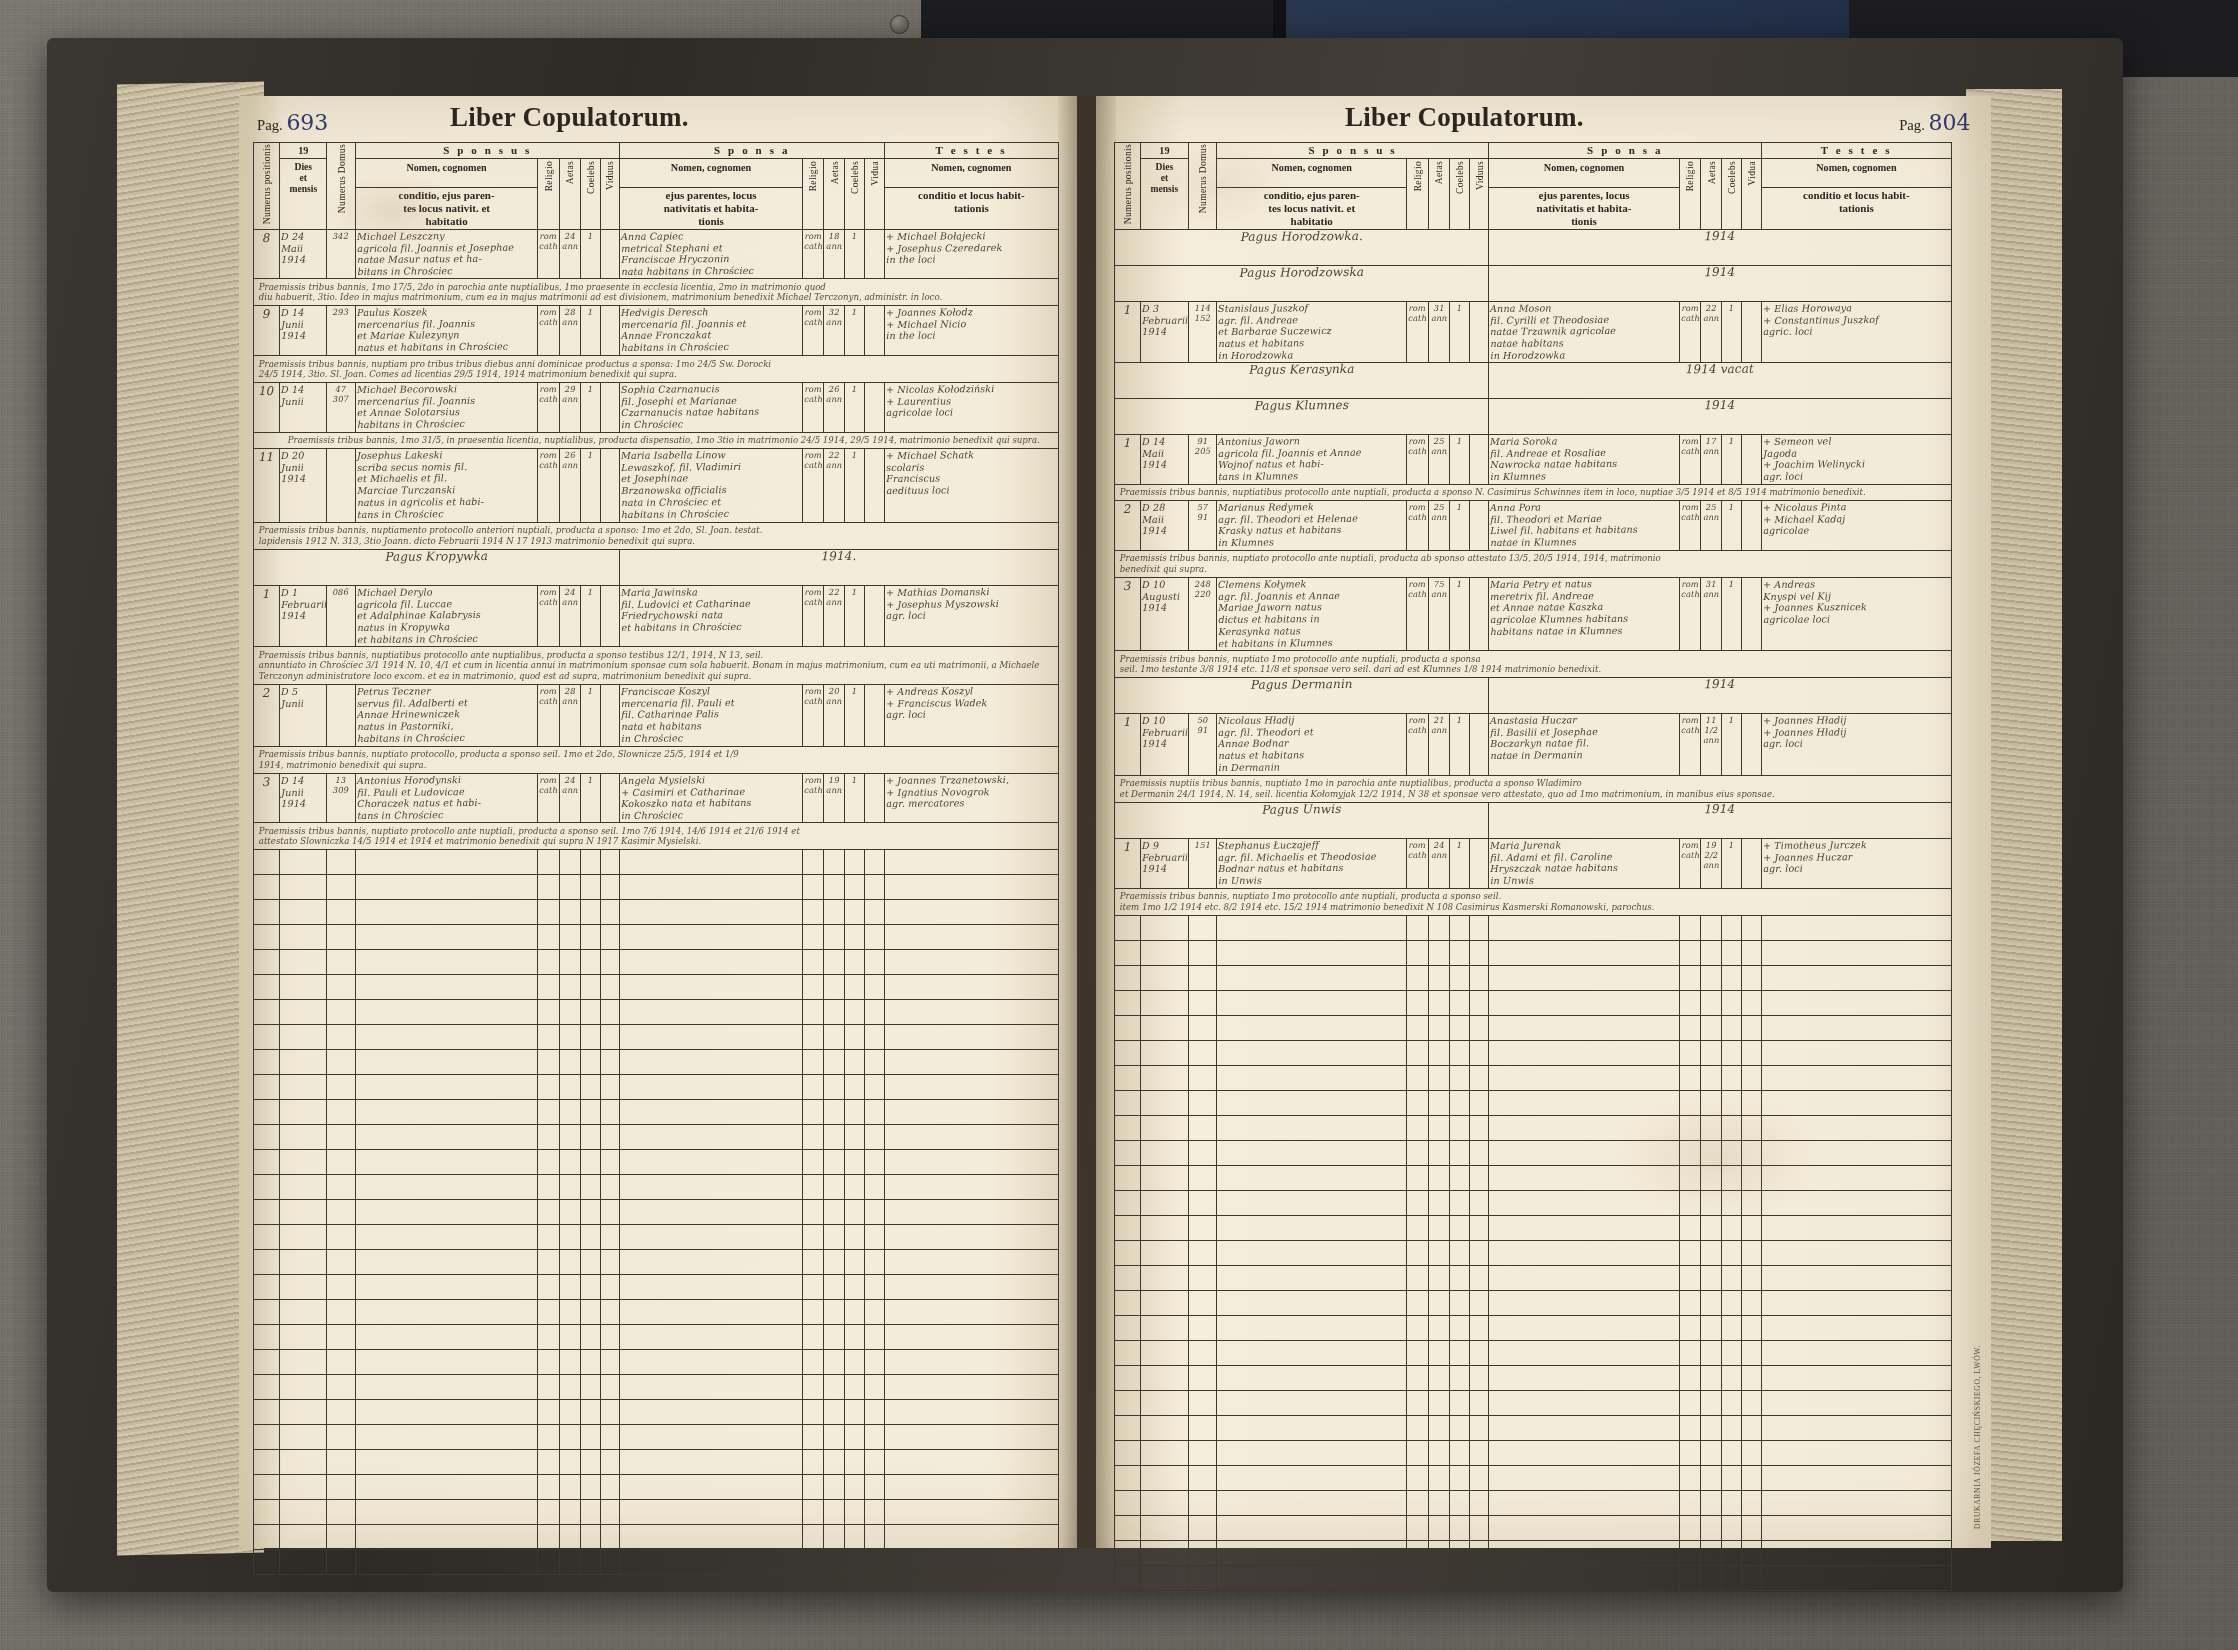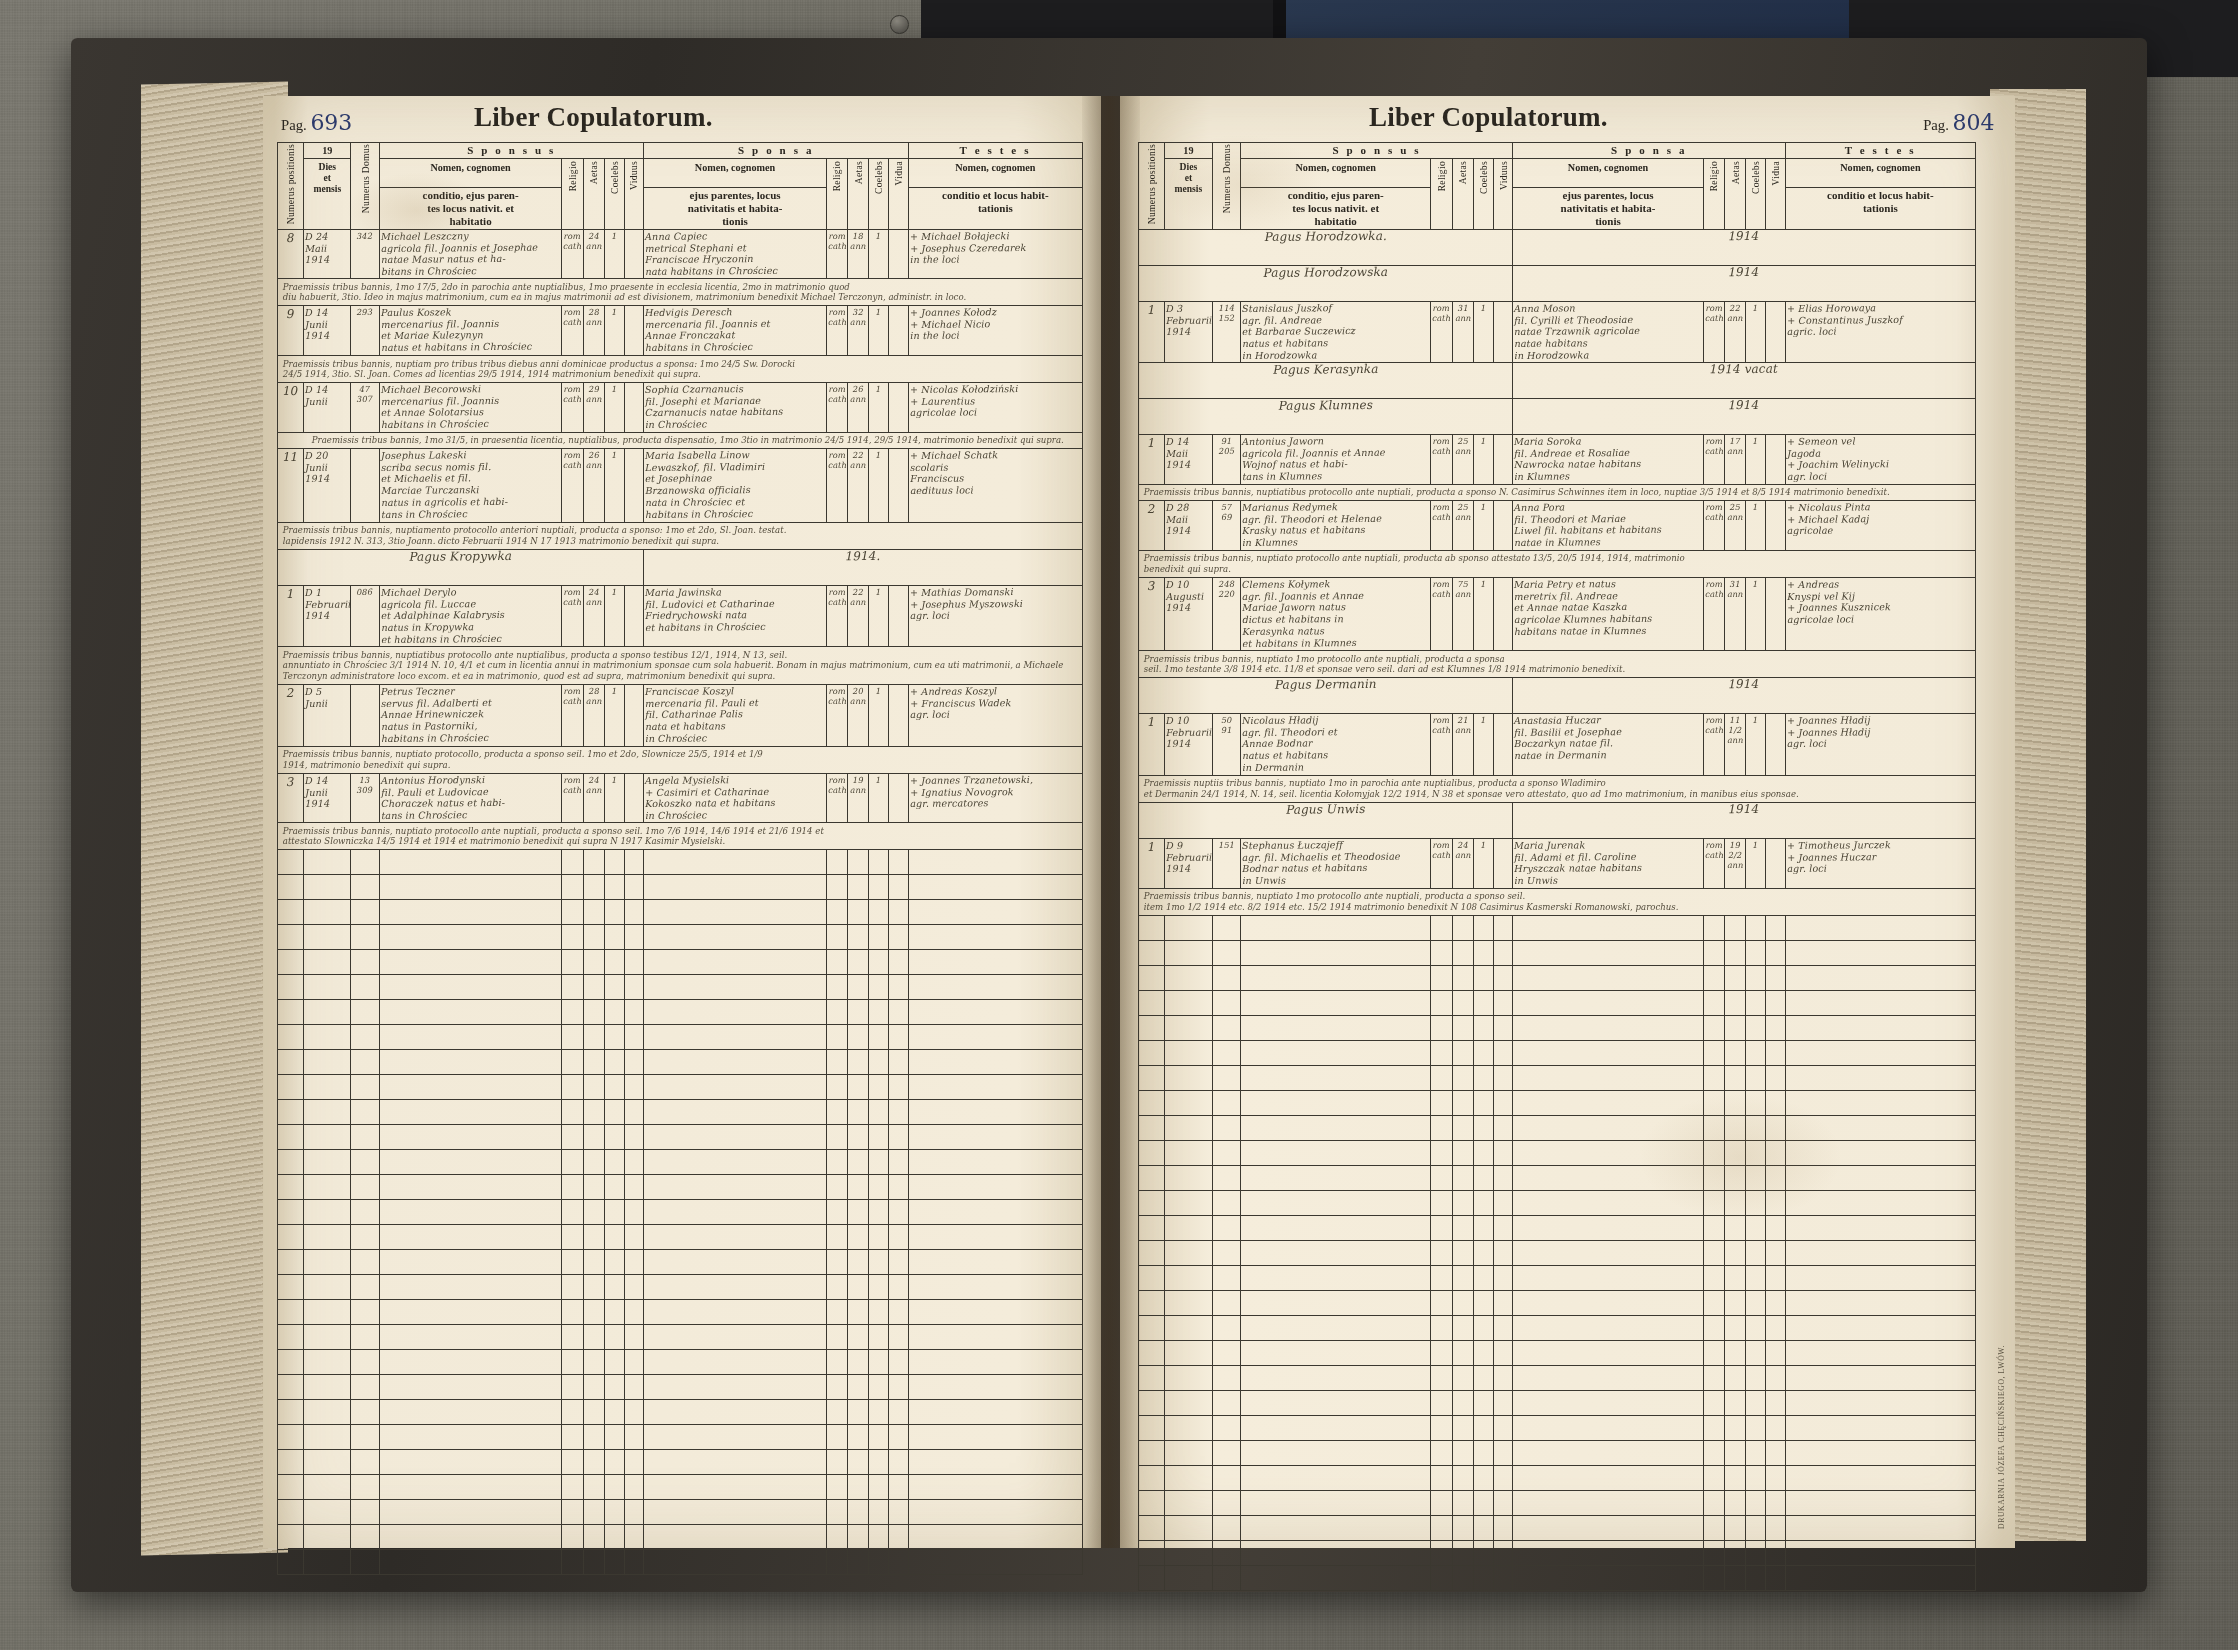--- a/index.html
+++ b/index.html
@@ -16,21 +16,21 @@
       repeating-linear-gradient(90deg, rgba(255,255,255,.018) 0 1.3px, rgba(0,0,0,.018) 1.3px 2.6px);
     opacity:.9;}
   .darktop{position:absolute;left:921px;top:0;width:1318px;height:77px;background:#1d1d1f;}
   .darktop2{position:absolute;left:1273px;top:0;width:576px;height:61px;background:#121214;}
   .blueblock{position:absolute;left:1286px;top:0;width:563px;height:192px;
     background:linear-gradient(160deg,#2b3a52,#22304a 60%,#1b2639);opacity:.95;}
   .knob{position:absolute;left:890px;top:15.4px;width:16.6px;height:16.6px;border-radius:50%;
     background:radial-gradient(circle at 35% 30%,#8d8a81,#4c4a44);border:1.3px solid #3a3833;}
 
   
-  #book{position:absolute;left:71px;top:38px;width:1916px;height:1554px;}
+  #book{position:absolute;left:47px;top:38px;width:1916px;height:1554px;}
   .cover{position:absolute;left:0;top:0;width:2076px;height:1554px;
     background:linear-gradient(100deg,#3a3631 0%,#2e2b27 25%,#433e37 60%,#2b2824 100%);
     border-radius:6.4px;box-shadow:0 11.5px 38px rgba(0,0,0,.55);}
   .edgeL{position:absolute;left:70px;top:45px;width:147px;height:1471px;
     background:repeating-linear-gradient(172deg,#d9cdb4 0 2.6px,#b9ab8f 2.6px 4.5px,#cfc2a6 4.5px 7px);
     transform:skewY(-1.2deg);opacity:.95;}
   .edgeR{position:absolute;left:1919px;top:51px;width:96px;height:1452px;
     background:repeating-linear-gradient(186deg,#d6caaf 0 2.6px,#b6a88c 2.6px 4.5px,#cdbfa3 4.5px 7px);
     opacity:.95;}
 
@@ -1305,21 +1305,21 @@
                 <td>
                   <div class="hw b" style="text-align: center;">2</div>
                 </td>
                 <td>
                   <div class="hw" style="text-align: left;">D 28
 Maii
 1914</div>
                 </td>
                 <td>
                   <div class="hw s" style="text-align: center;">57
-69</div>
+91</div>
                 </td>
                 <td>
                   <div class="hw">Marianus Redymek
 agr. fil. Theodori et Helenae
 Krasky natus et habitans
 in Klumnes</div>
                 </td>
                 <td>
                   <div class="hw s" style="text-align: center;">rom
 cath</div>

